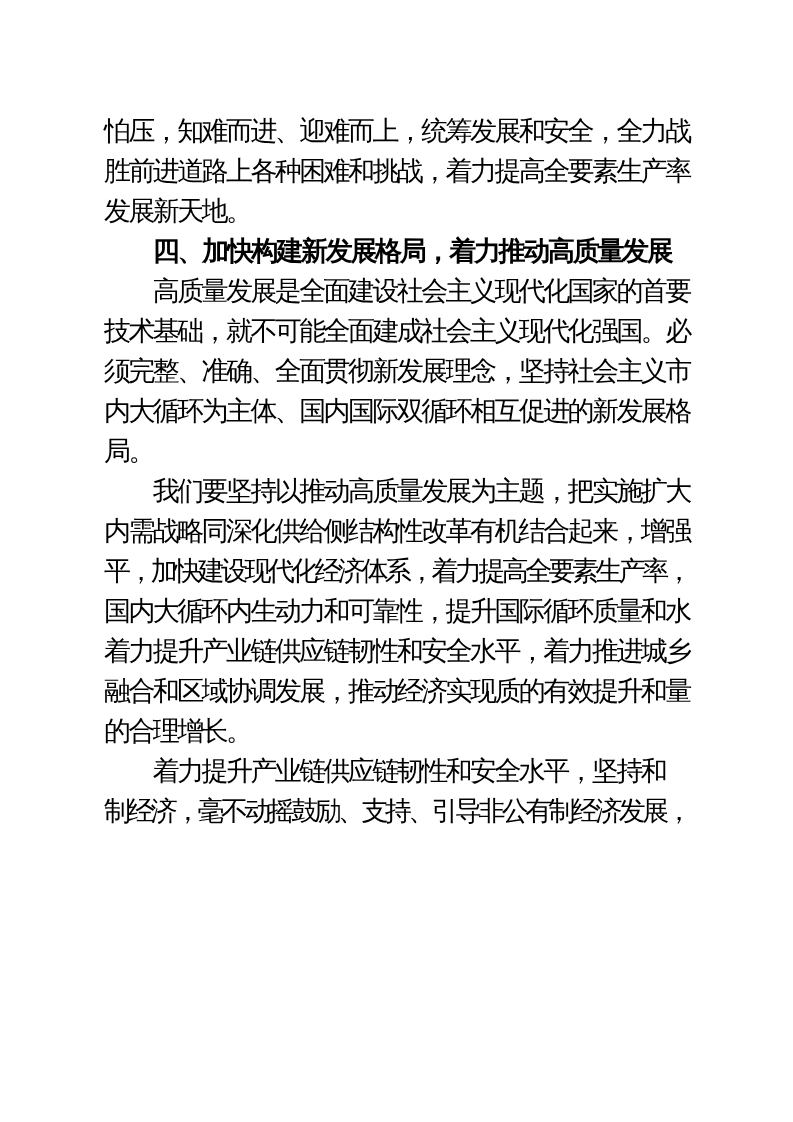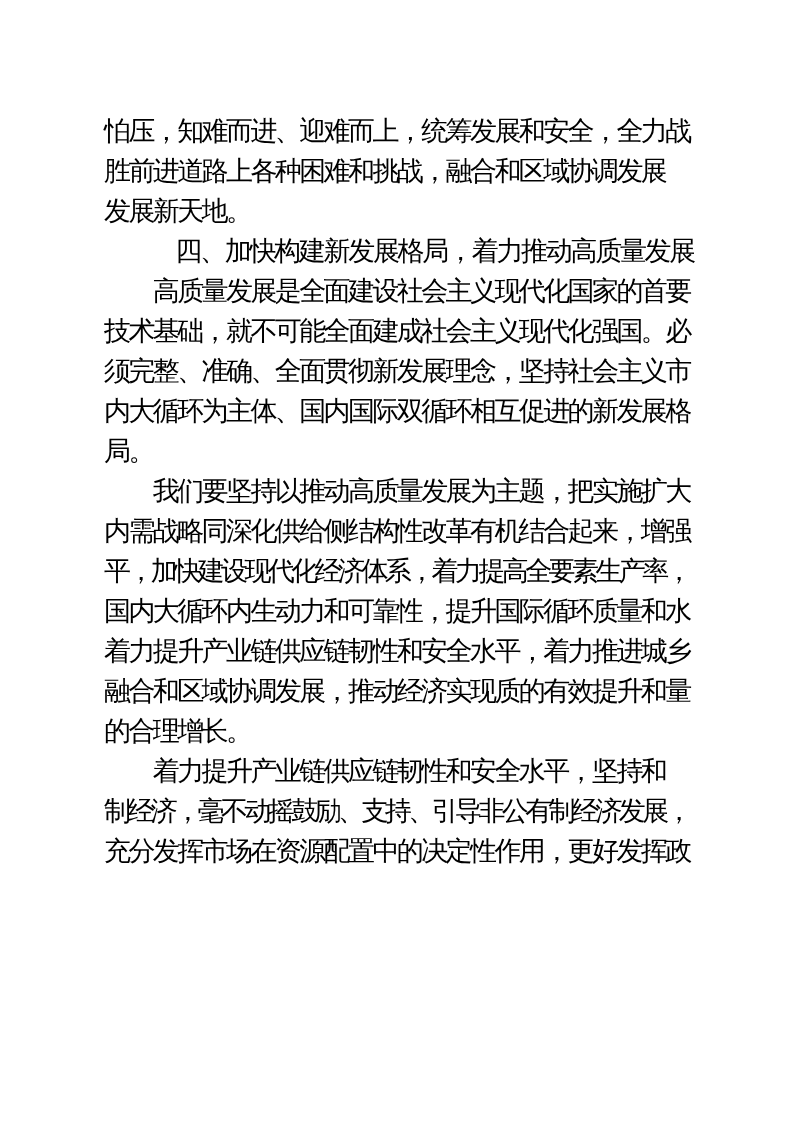--- a/index.html
+++ b/index.html
@@ -29,44 +29,42 @@
     white-space: nowrap;
   }
   .line.indent {
     text-indent: 48.8px;
   }
   .line.squeeze {
     letter-spacing: -3.6px;
   }
   .line.heading {
     font-family: "Liberation Sans", "DejaVu Sans", sans-serif;
-    font-weight: normal;
+    font-weight: bold;
     text-indent: 48.8px;
     letter-spacing: -2.3px;
-    text-align: right;
   }
 </style>
 </head>
 <body>
 
 <div class="page">
   <div class="textblock">
     <div class="line">怕压，知难而进、迎难而上，统筹发展和安全，全力战</div>
-    <div class="line">胜前进道路上各种困难和挑战，融合和区域协调发展</div>
+    <div class="line">胜前进道路上各种困难和挑战，着力提高全要素生产率</div>
     <div class="line">发展新天地。</div>
     <div class="line heading">四、加快构建新发展格局，着力推动高质量发展</div>
     <div class="line indent">高质量发展是全面建设社会主义现代化国家的首要</div>
     <div class="line">技术基础，就不可能全面建成社会主义现代化强国。必</div>
     <div class="line">须完整、准确、全面贯彻新发展理念，坚持社会主义市</div>
     <div class="line">内大循环为主体、国内国际双循环相互促进的新发展格</div>
     <div class="line">局。</div>
     <div class="line indent">我们要坚持以推动高质量发展为主题，把实施扩大</div>
     <div class="line">内需战略同深化供给侧结构性改革有机结合起来，增强</div>
     <div class="line squeeze">平，加快建设现代化经济体系，着力提高全要素生产率，</div>
     <div class="line">国内大循环内生动力和可靠性，提升国际循环质量和水</div>
     <div class="line">着力提升产业链供应链韧性和安全水平，着力推进城乡</div>
     <div class="line">融合和区域协调发展，推动经济实现质的有效提升和量</div>
     <div class="line">的合理增长。</div>
     <div class="line indent">着力提升产业链供应链韧性和安全水平，坚持和</div>
     <div class="line squeeze">制经济，毫不动摇鼓励、支持、引导非公有制经济发展，</div>
-    <div class="line">充分发挥市场在资源配置中的决定性作用，更好发挥政</div>
   </div>
 </div>
 
 </body></html>

